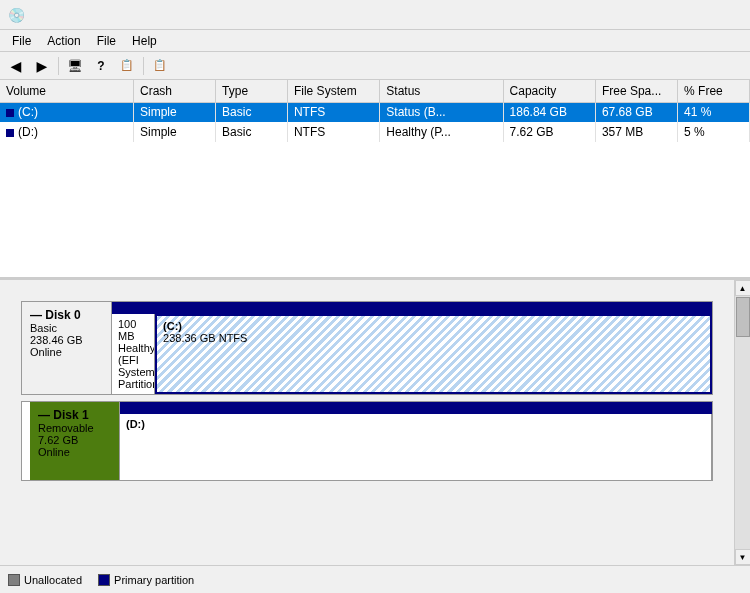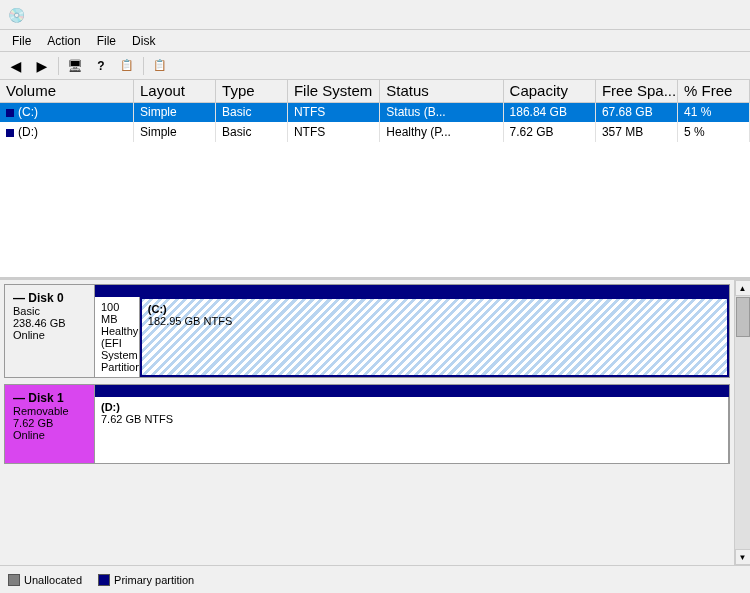--- a/index.html
+++ b/index.html
@@ -114,21 +114,21 @@
     }
     .volume-table thead tr {
       background: #f0f0f0;
       border-bottom: 1px solid #ccc;
     }
     .volume-table th {
       text-align: left;
       padding: 2px 6px;
       font-weight: normal;
       border-right: 1px solid #ccc;
-      font-size: 15px;
+      font-size: 12px;
       height: 22px;
       overflow: hidden;
       white-space: nowrap;
       cursor: pointer;
       user-select: none;
     }
     .volume-table td {
       padding: 2px 6px;
       border-right: 1px solid #e0e0e0;
       font-size: 12px;
@@ -150,21 +150,21 @@
     .col-capacity { width: 90px; }
     .col-freespace { width: 80px; }
     .col-percentfree { width: 70px; }
 
     
     .lower-panel {
       flex: 1;
       overflow-y: auto;
       overflow-x: hidden;
       background: #f0f0f0;
-      padding: 4px;
+      padding: 21px;
     }
 
     
     .scrollbar-area {
       width: 16px;
       background: #f0f0f0;
       border-left: 1px solid #ccc;
       display: flex;
       flex-direction: column;
       align-items: center;
@@ -227,21 +227,21 @@
     <button class="title-btn"></button>
     <button class="title-btn"></button>
     <button class="title-btn close"></button>
   </div>
 </div>
 
 <div class="menu-bar">
   <span class="menu-item">File</span>
   <span class="menu-item">Action</span>
   <span class="menu-item">File</span>
-  <span class="menu-item">Disk</span>
+  <span class="menu-item">Help</span>
 </div>
 
 <div class="toolbar">
   <button class="toolbar-btn">◀</button>
   <button class="toolbar-btn">▶</button>
   <div class="toolbar-separator"></div>
   <button class="toolbar-btn" style="font-size:12px;">🖥</button>
   <button class="toolbar-btn" style="font-size:12px; font-weight:bold;">?</button>
   <button class="toolbar-btn" style="font-size:11px;">📋</button>
   <div class="toolbar-separator"></div>
@@ -258,21 +258,21 @@
         <col class="col-type">
         <col class="col-filesystem">
         <col class="col-status">
         <col class="col-capacity">
         <col class="col-freespace">
         <col class="col-percentfree">
       </colgroup>
       <thead>
         <tr>
           <th>Volume</th>
-          <th>Layout</th>
+          <th>Crash</th>
           <th>Type</th>
           <th>File System</th>
           <th>Status</th>
           <th>Capacity</th>
           <th>Free Spa...</th>
           <th>% Free</th>
         </tr>
       </thead>
       <tbody id="volume-table-body">
       <tr class="selected">
@@ -310,38 +310,37 @@
           </div>
           <div style="flex: 1 1 0%; display: flex; flex-direction: column;">
             <div style="height: 12px; background: rgb(0, 0, 128); width: 100%;"></div>
             <div style="flex: 1 1 0%; display: flex;">
               <div style="flex: 1 1 0%; border-right: 1px solid rgb(153, 153, 153); padding: 4px 6px; font-size: 11px; overflow: hidden; background: rgb(255, 255, 255);">
                 <div>100 MB</div>
                 <div>Healthy (EFI System Partition)</div>
               </div>
               <div style="flex: 18 1 0%; border: 2px solid rgb(0, 0, 128); padding: 4px 6px; font-size: 11px; overflow: hidden; background: repeating-linear-gradient(-45deg, rgb(255, 255, 255), rgb(255, 255, 255) 3px, rgb(184, 212, 240) 3px, rgb(184, 212, 240) 6px);">
                 <div style="font-weight: bold;">(C:)</div>
-                <div>182.95 GB NTFS</div>
+                <div>238.36 GB NTFS</div>
               </div>
             </div>
           </div>
         </div>
         <div style="display: flex; margin-bottom: 6px; background: white; border: 1px solid rgb(153, 153, 153); min-height: 80px;">
-          <div style="width: 90px; min-width: 90px; padding: 6px 8px; background: #d946ef; border-right: 1px solid rgb(153, 153, 153); font-size: 11px;">
+          <div style="width: 90px; min-width: 90px; padding: 6px 8px; background: #4d7c0f; border-right: 1px solid rgb(153, 153, 153); font-size: 11px; margin-left: 8px;">
             <div style="font-weight:bold;font-size:12px;">— Disk 1</div>
     <div>Removable</div>
     <div>7.62 GB</div>
     <div>Online</div>
           </div>
           <div style="flex: 1 1 0%; display: flex; flex-direction: column;">
             <div style="height: 12px; background: rgb(0, 0, 128); width: 100%;"></div>
             <div style="flex: 1 1 0%; display: flex;">
               <div style="flex: 1 1 0%; border-right: 1px solid rgb(153, 153, 153); padding: 4px 6px; font-size: 11px; overflow: hidden; background: rgb(255, 255, 255);">
                 <div style="font-weight: bold;">(D:)</div>
-                <div>7.62 GB NTFS</div>
               </div>
             </div>
           </div>
         </div>
       </div>
     <div class="scrollbar-area">
       <div class="scrollbar-btn">▲</div>
       <div class="scrollbar-track">
         <div class="scrollbar-thumb"></div>
       </div>

